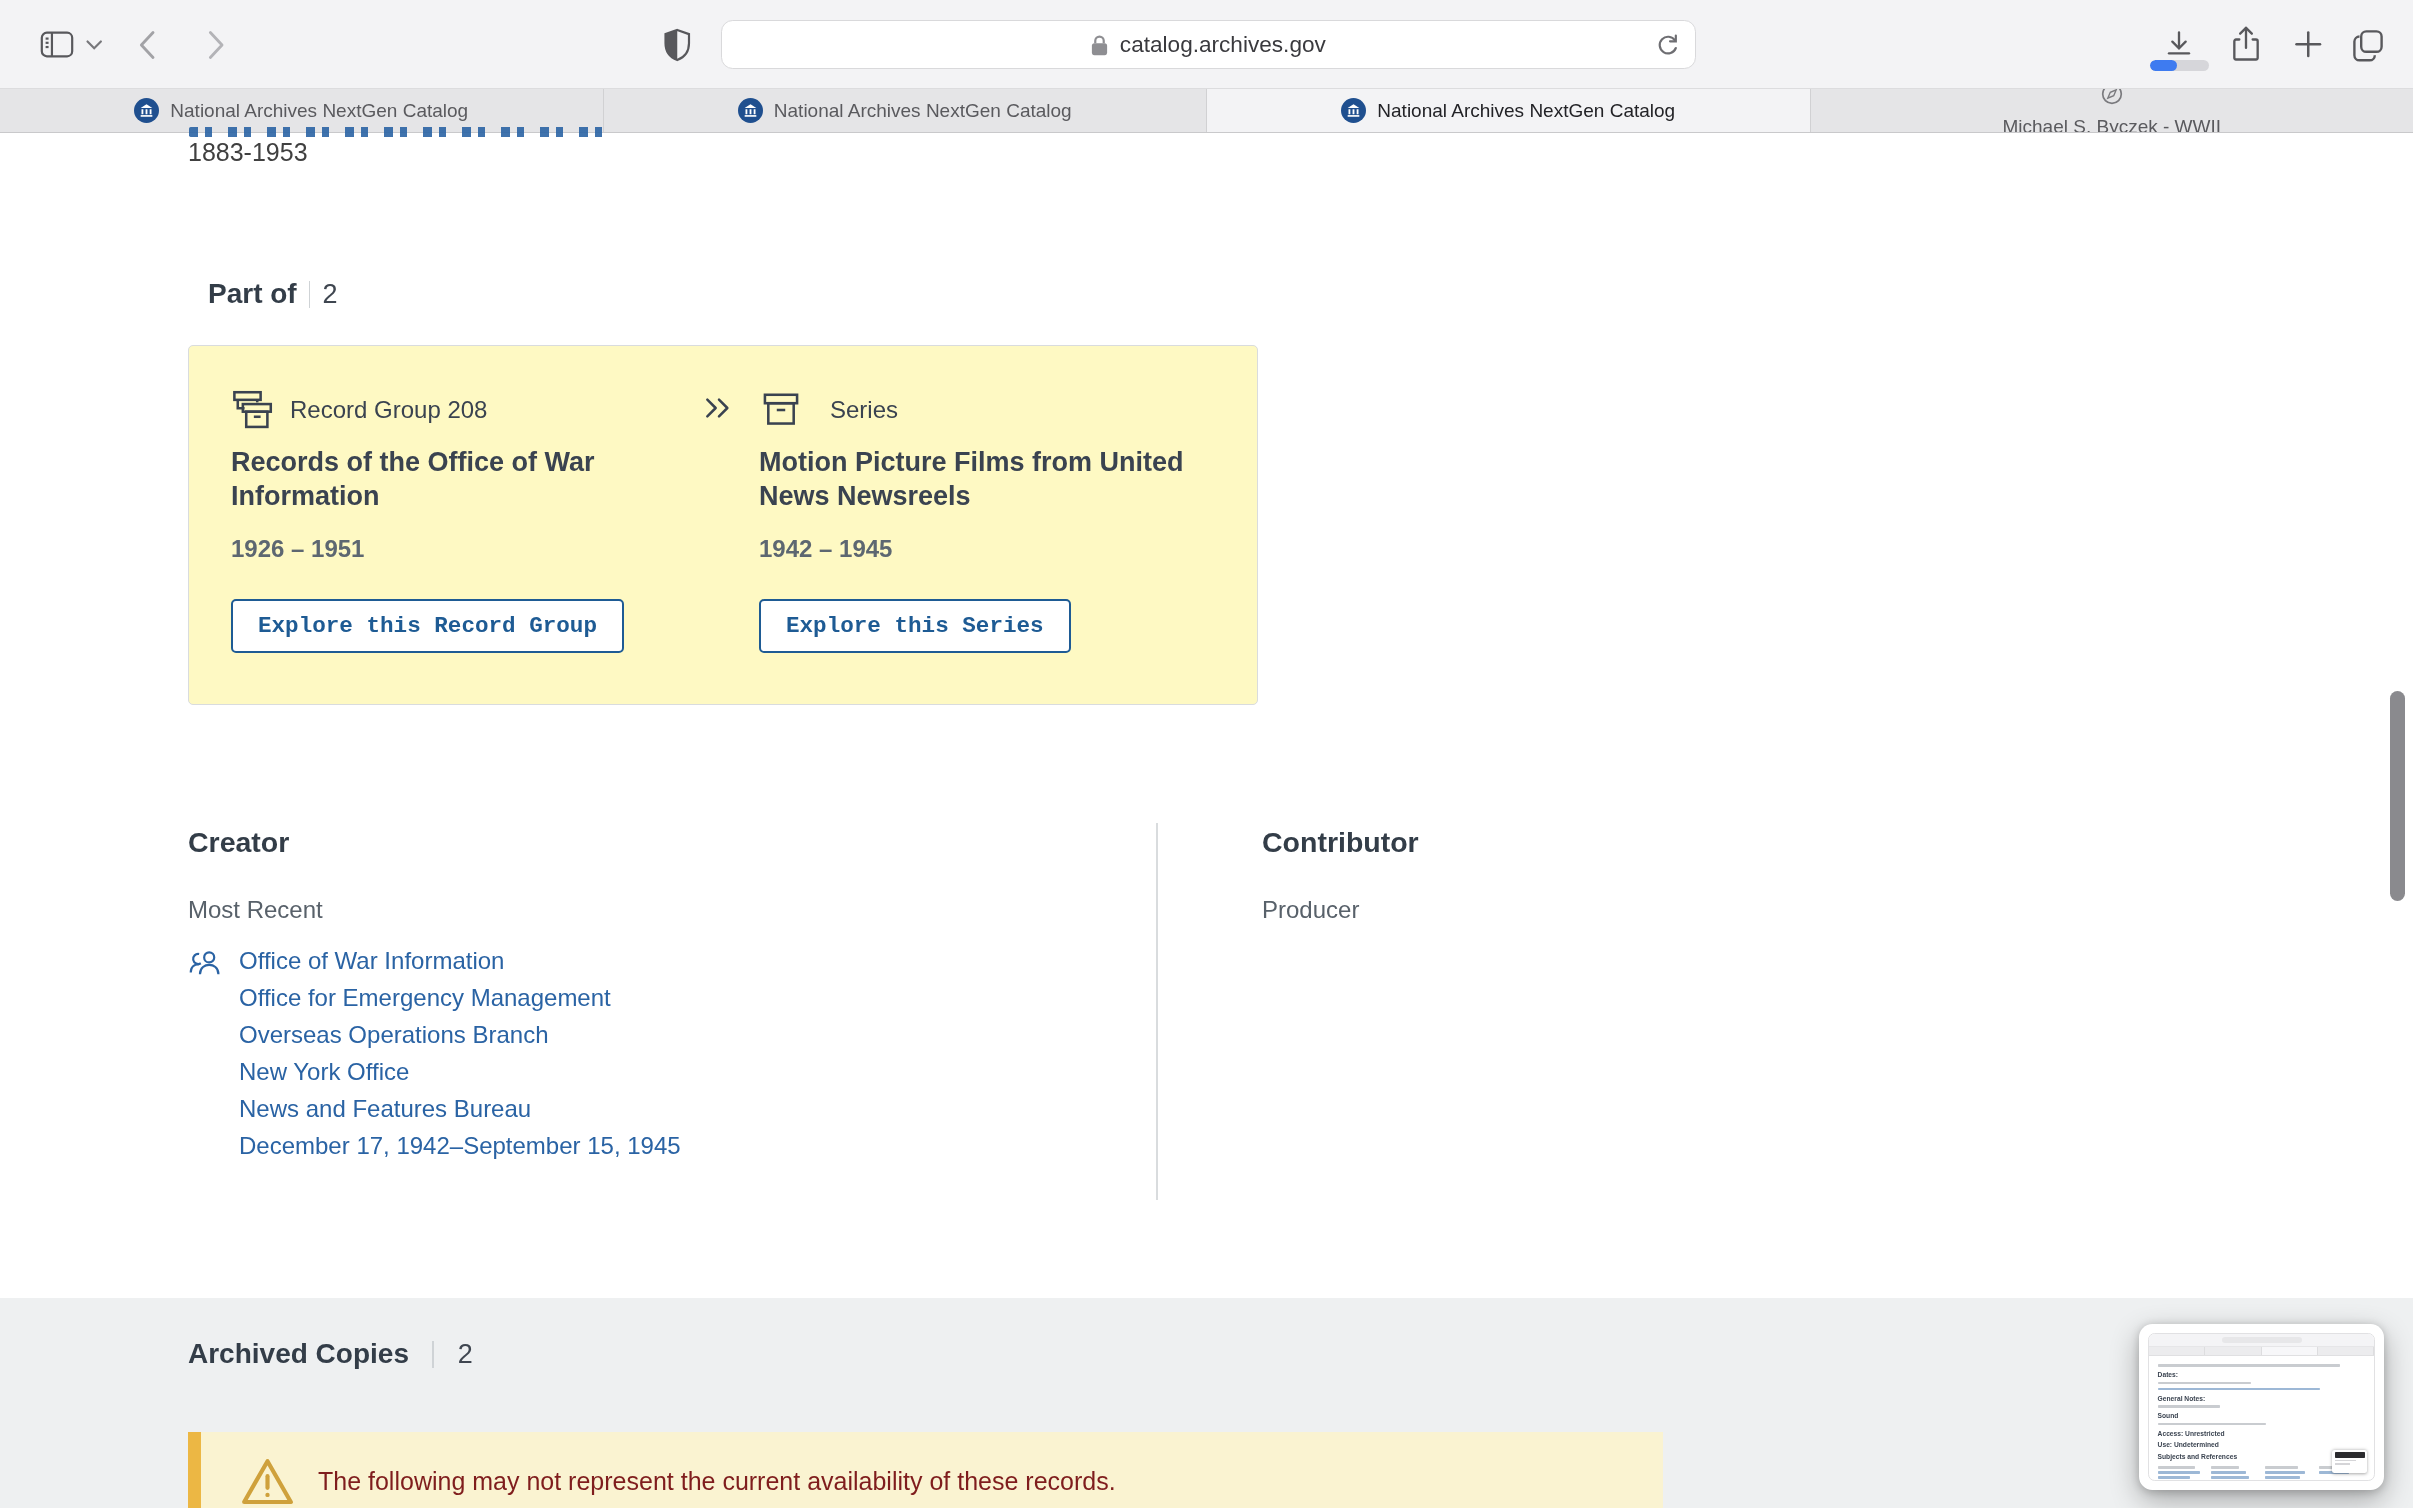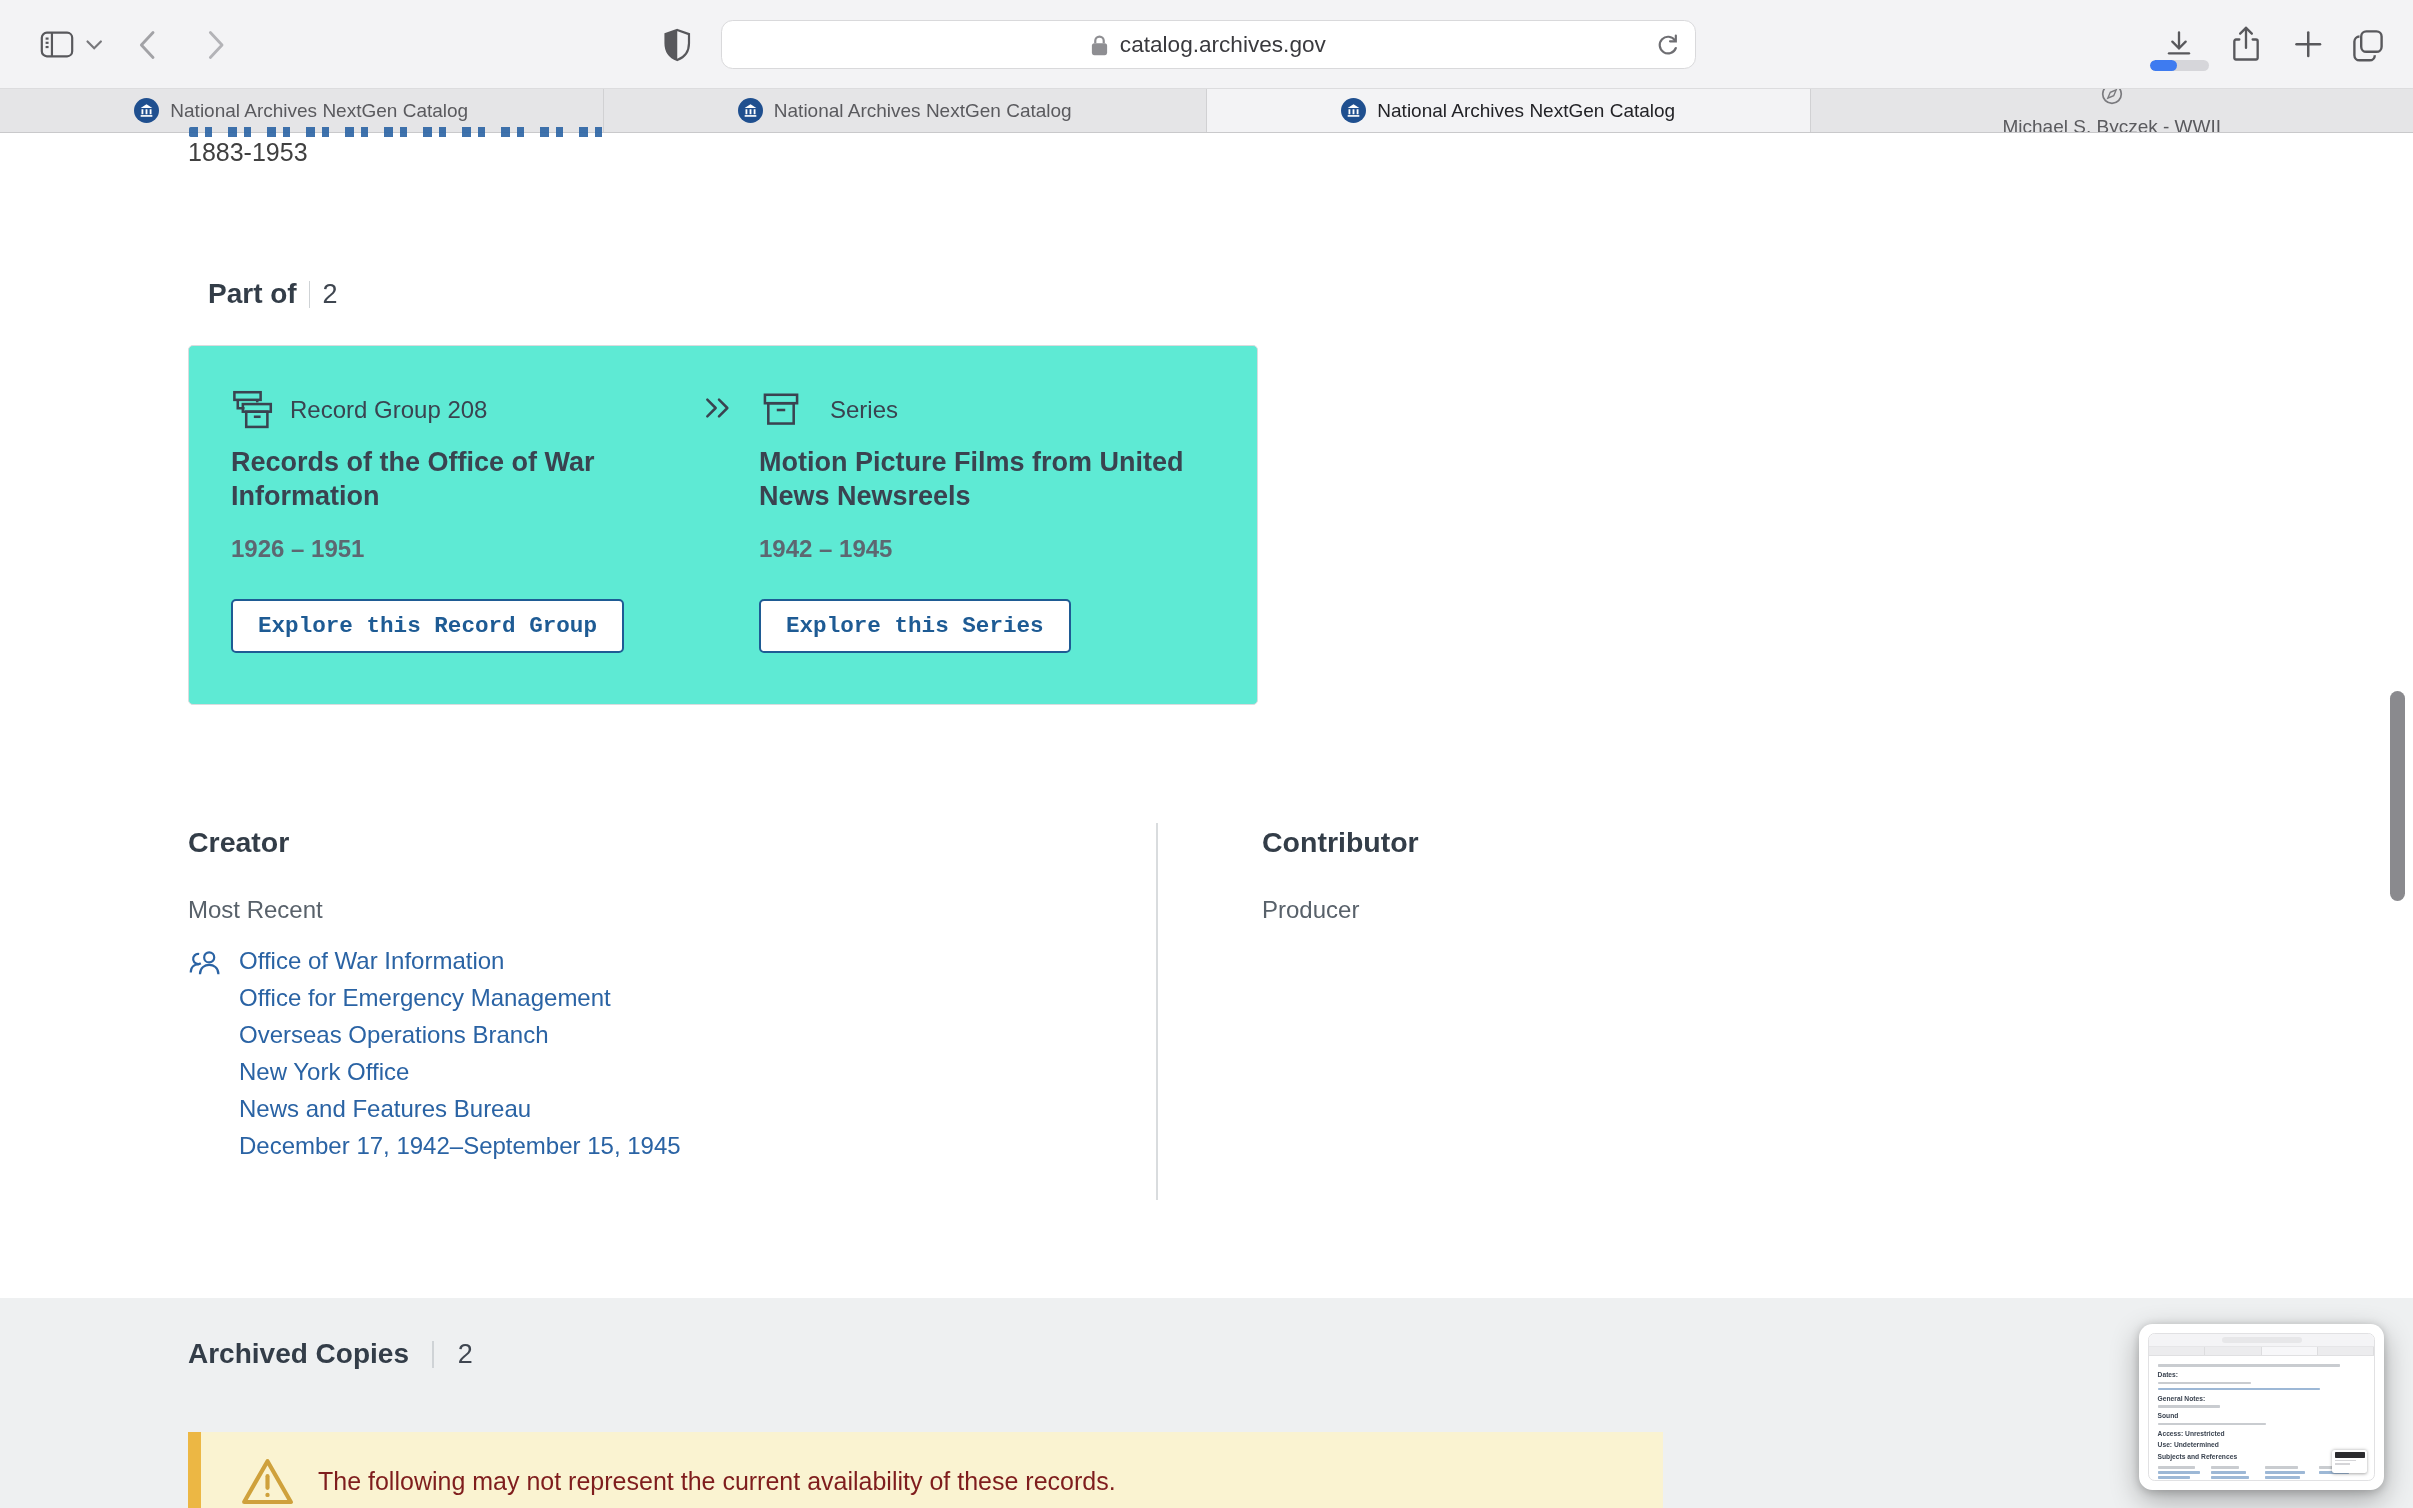--- a/index.html
+++ b/index.html
@@ -43,21 +43,21 @@
     background:repeating-linear-gradient(90deg,#2a63a4 0 9.2px, transparent 9.2px 16px, #2a63a4 16px 22.6px, transparent 22.6px 39px);
     opacity:.9;
   }
   .top-date{ position:absolute; left:188px; top:4.2px; font-size:25px; color:#404040; }
   .partof-row{ position:absolute; left:188px; top:144px; display:flex; align-items:center; gap:12px;margin-left:20px; }
   .sec-label{ font-size:28px; font-weight:bold; color:#333d48; }
   .sec-div{ width:1.7px; height:27px; background:#cfd3d6; }
   .sec-count{ font-size:27px; color:#3f4650; }
   .card{
     position:absolute; left:188px; top:211px; width:1070px; height:360px;
-    background:#5eead4; border:0.8px solid #d9dcde; border-radius:5px;
+    background:#fef9c3; border:0.8px solid #d9dcde; border-radius:5px;
   }
   .kind{ position:absolute; top:42px; display:flex; align-items:center; gap:15px; font-size:24px; color:#3a4350; }
   .kind-left{ left:42px; } .kind-right{ left:570px;gap:27px; }
   .chevrons{ position:absolute; left:513px; top:47px; color:#3a4350; }
   .card-title{ position:absolute; top:99px; font-size:27px; font-weight:bold; line-height:34px; color:#3a4350; }
   .title-left{ left:42px; width:402px; } .title-right{ left:570px; width:444px; }
   .card-date{ position:absolute; top:189px; font-size:24px; font-weight:bold; color:#5d6771; }
   .date-left{ left:42px; } .date-right{ left:570px; }
   .explore-btn{
     position:absolute; top:253px; height:54px; padding:0 25px;

